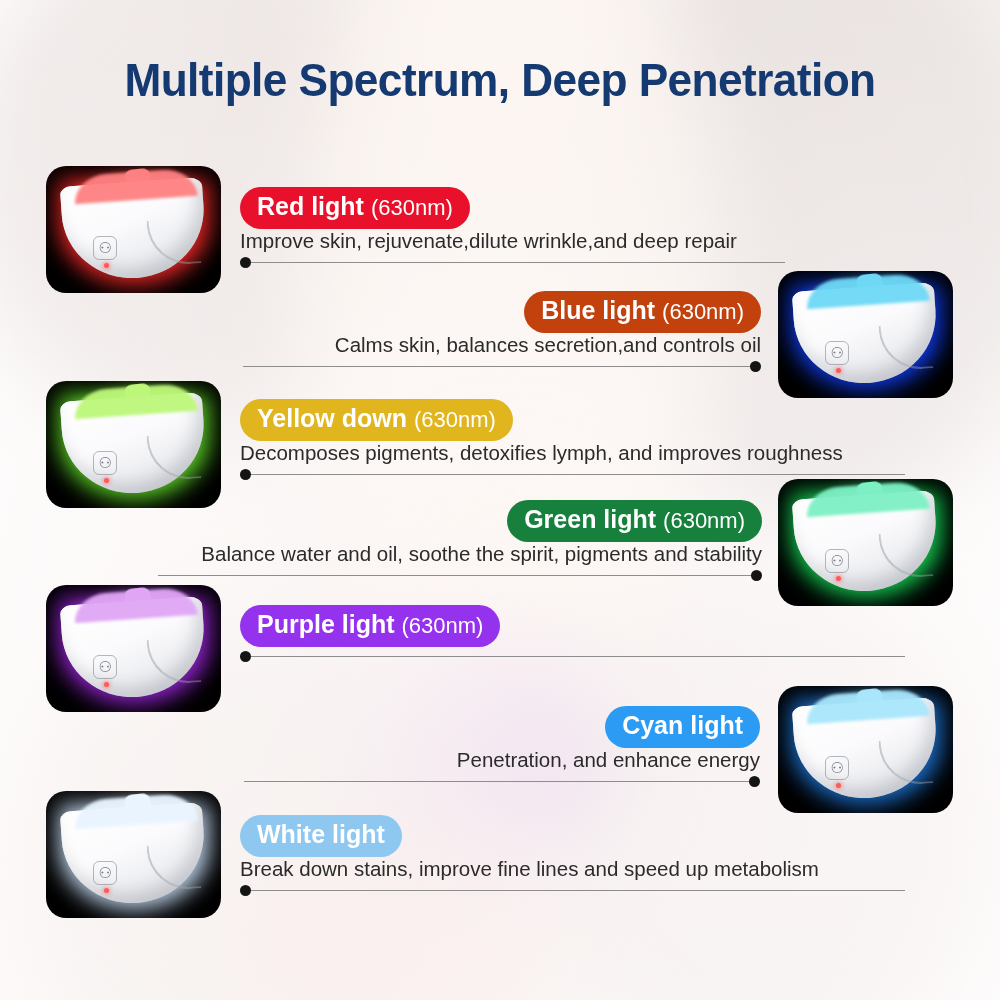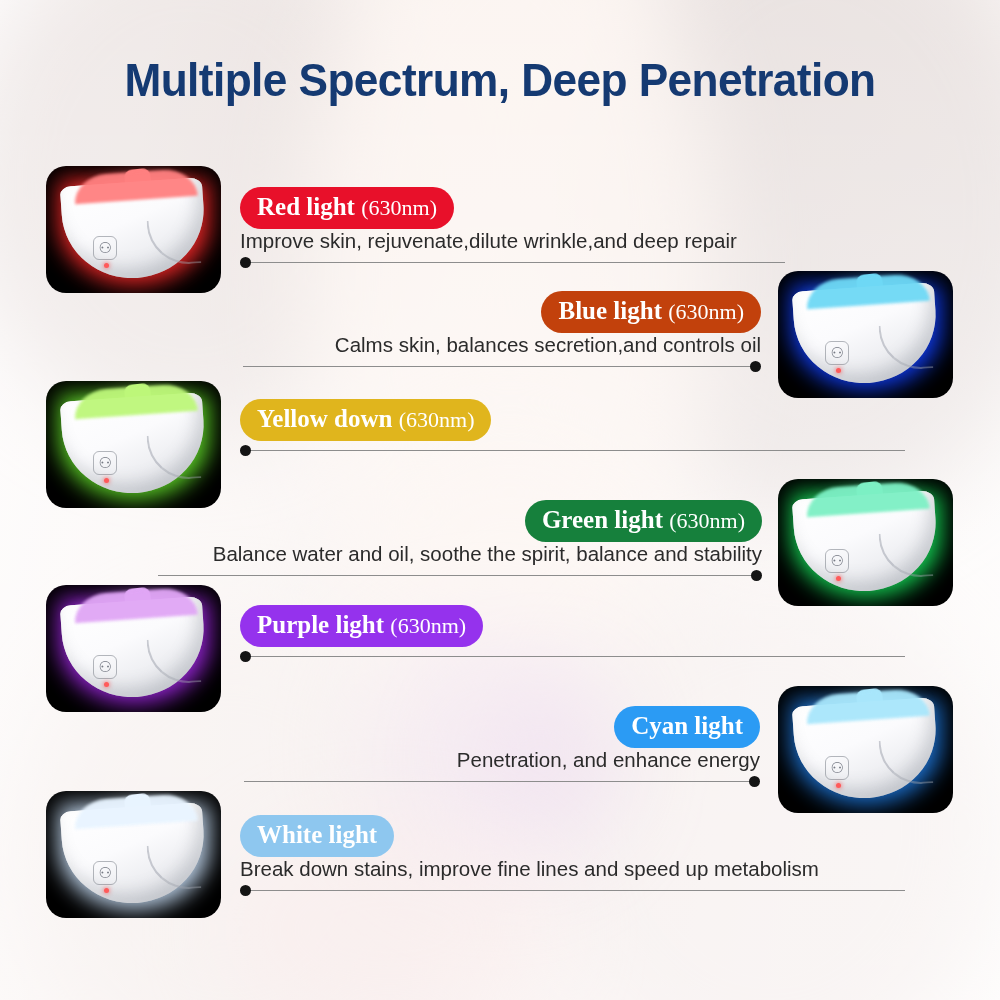--- a/index.html
+++ b/index.html
@@ -121,21 +121,20 @@
   
   .row { position: absolute; z-index: 5; }
   .chip {
     display: inline-block;
     border-radius: 999px;
     padding: 5px 17px 7px 17px;
     color: #fff;
     font-size: 25px;
     line-height: 1.18;
     white-space: nowrap;
-    font-family: Liberation Serif, serif;
   }
   .chip .nm { font-weight: 700; }
   .chip .wl { font-weight: 400; font-size: 22px; }
   .desc {
     font-size: 20.5px;
     color: #2b2b2b;
     white-space: nowrap;
   }
   .rule {
     position: relative;
@@ -264,25 +263,25 @@
   </div>
 <div id="rows">
     <div class="row" style="left: 240px; width: 545px; top: 187px;"><div class="chip" style="background: rgb(232, 16, 42);"><span class="nm">Red light</span> <span class="wl">(630nm)</span></div><div class="desc">Improve skin, rejuvenate,dilute wrinkle,and deep repair</div><div class="rule">
         <div class="line"></div>
         <div class="dot left"></div>
       </div></div>
     <div class="row right" style="left: 243px; width: 518px; top: 291px;"><div class="chip" style="background: #c2410c;"><span class="nm">Blue light</span> <span class="wl">(630nm)</span></div><div class="desc">Calms skin, balances secretion,and controls oil</div><div class="rule">
         <div class="line"></div>
         <div class="dot right"></div>
       </div></div>
-    <div class="row" style="left: 240px; width: 665px; top: 399px;"><div class="chip" style="background: rgb(224, 181, 29);"><span class="nm">Yellow down</span> <span class="wl">(630nm)</span></div><div class="rule">
-        <div class="line"></div>
-        <div class="dot left"></div>
-      </div></div>
-    <div class="row right" style="left: 158px; width: 604px; top: 500px;"><div class="chip" style="background: rgb(22, 128, 60); text-align: center;"><span class="nm">Green light</span> <span class="wl">(630nm)</span></div><div class="desc">Balance water and oil, soothe the spirit, balance and stability</div><div class="rule">
+    <div class="row" style="left: 240px; width: 665px; top: 399px;"><div class="chip" style="background: rgb(224, 181, 29);"><span class="nm">Yellow down</span> <span class="wl">(630nm)</span></div><div class="desc">Decomposes pigments, detoxifies lymph, and improves roughness</div><div class="rule">
+        <div class="line"></div>
+        <div class="dot left"></div>
+      </div></div>
+    <div class="row right" style="left: 158px; width: 604px; top: 500px;"><div class="chip" style="background: rgb(22, 128, 60); text-align: center;"><span class="nm">Green light</span> <span class="wl">(630nm)</span></div><div class="desc">Balance water and oil, soothe the spirit, pigments and stability</div><div class="rule">
         <div class="line"></div>
         <div class="dot right"></div>
       </div></div>
     <div class="row" style="left: 240px; width: 665px; top: 605px;"><div class="chip" style="background: rgb(149, 50, 237);"><span class="nm">Purple light</span> <span class="wl">(630nm)</span></div><div class="rule">
         <div class="line"></div>
         <div class="dot left"></div>
       </div></div>
     <div class="row right" style="left: 244px; width: 516px; top: 706px;"><div class="chip" style="background: rgb(43, 155, 244);"><span class="nm">Cyan light</span></div><div class="desc">Penetration, and enhance energy</div><div class="rule">
         <div class="line"></div>
         <div class="dot right"></div>

